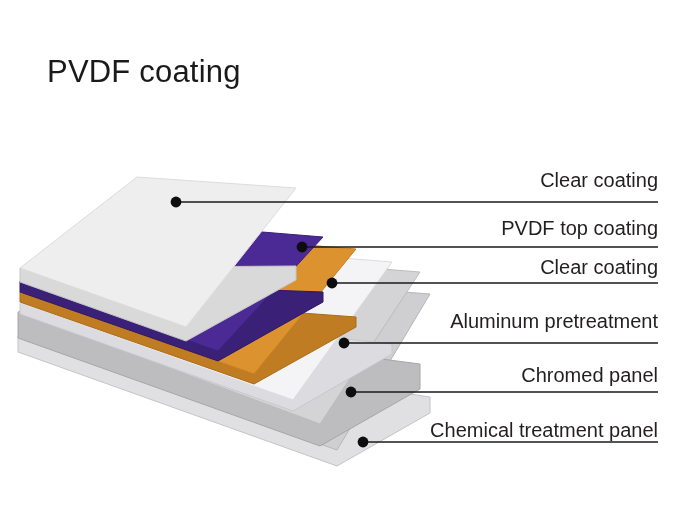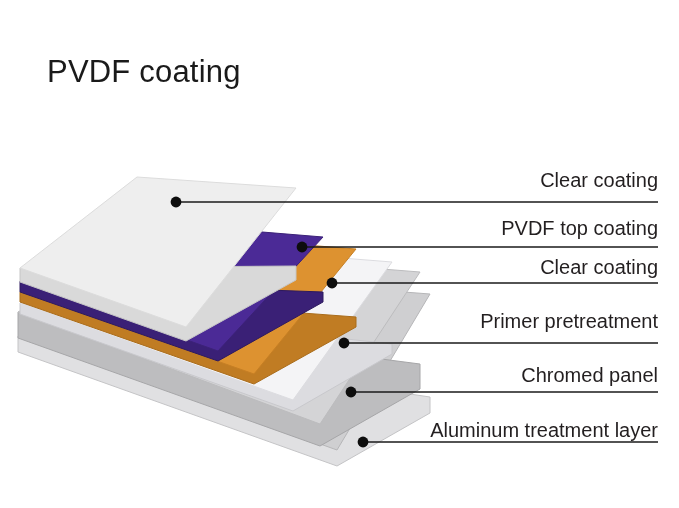--- a/index.html
+++ b/index.html
@@ -118,19 +118,19 @@
 
     </g>
   </svg>
 
   <div class="callout-label" style="top:216px">PVDF top coating</div>
 
   <div class="callout-label" style="top:168px">Clear coating</div>
 
   <div class="callout-label" style="top:255px">Clear coating</div>
 
-  <div class="callout-label" style="top:309px">Primer pretreatment</div>
+  <div class="callout-label" style="top:309px">Aluminum pretreatment</div>
 
   <div class="callout-label" style="top:363px">Chromed panel</div>
 
-  <div class="callout-label" style="top:418px">Aluminum treatment layer</div>
+  <div class="callout-label" style="top:418px">Chemical treatment panel</div>
 
 </div>
 
 </body></html>

